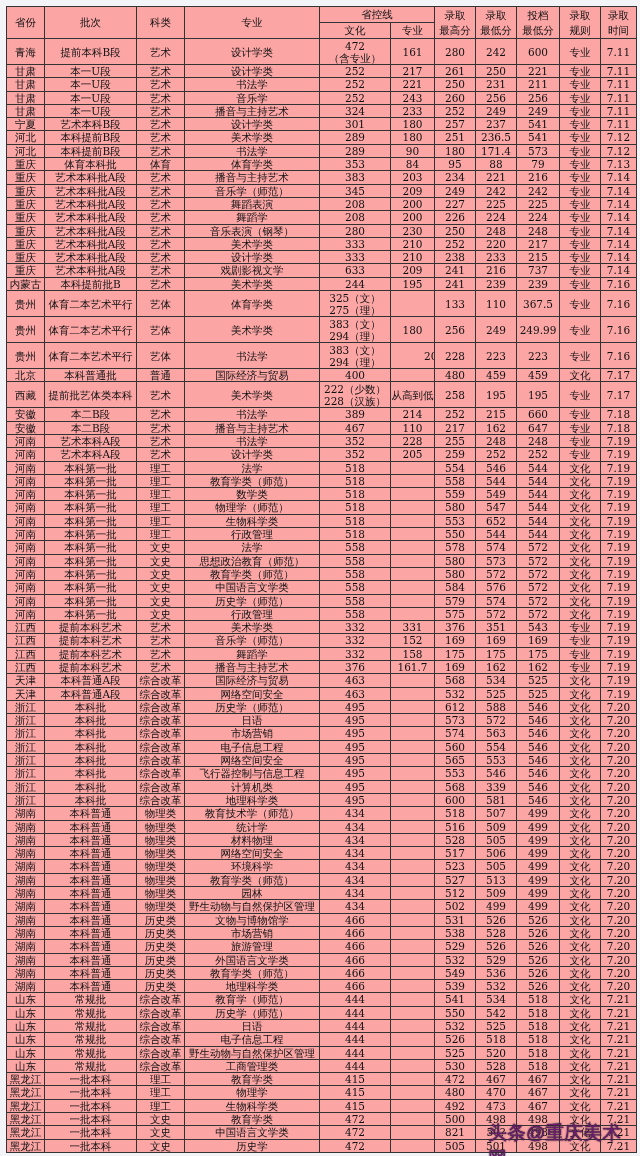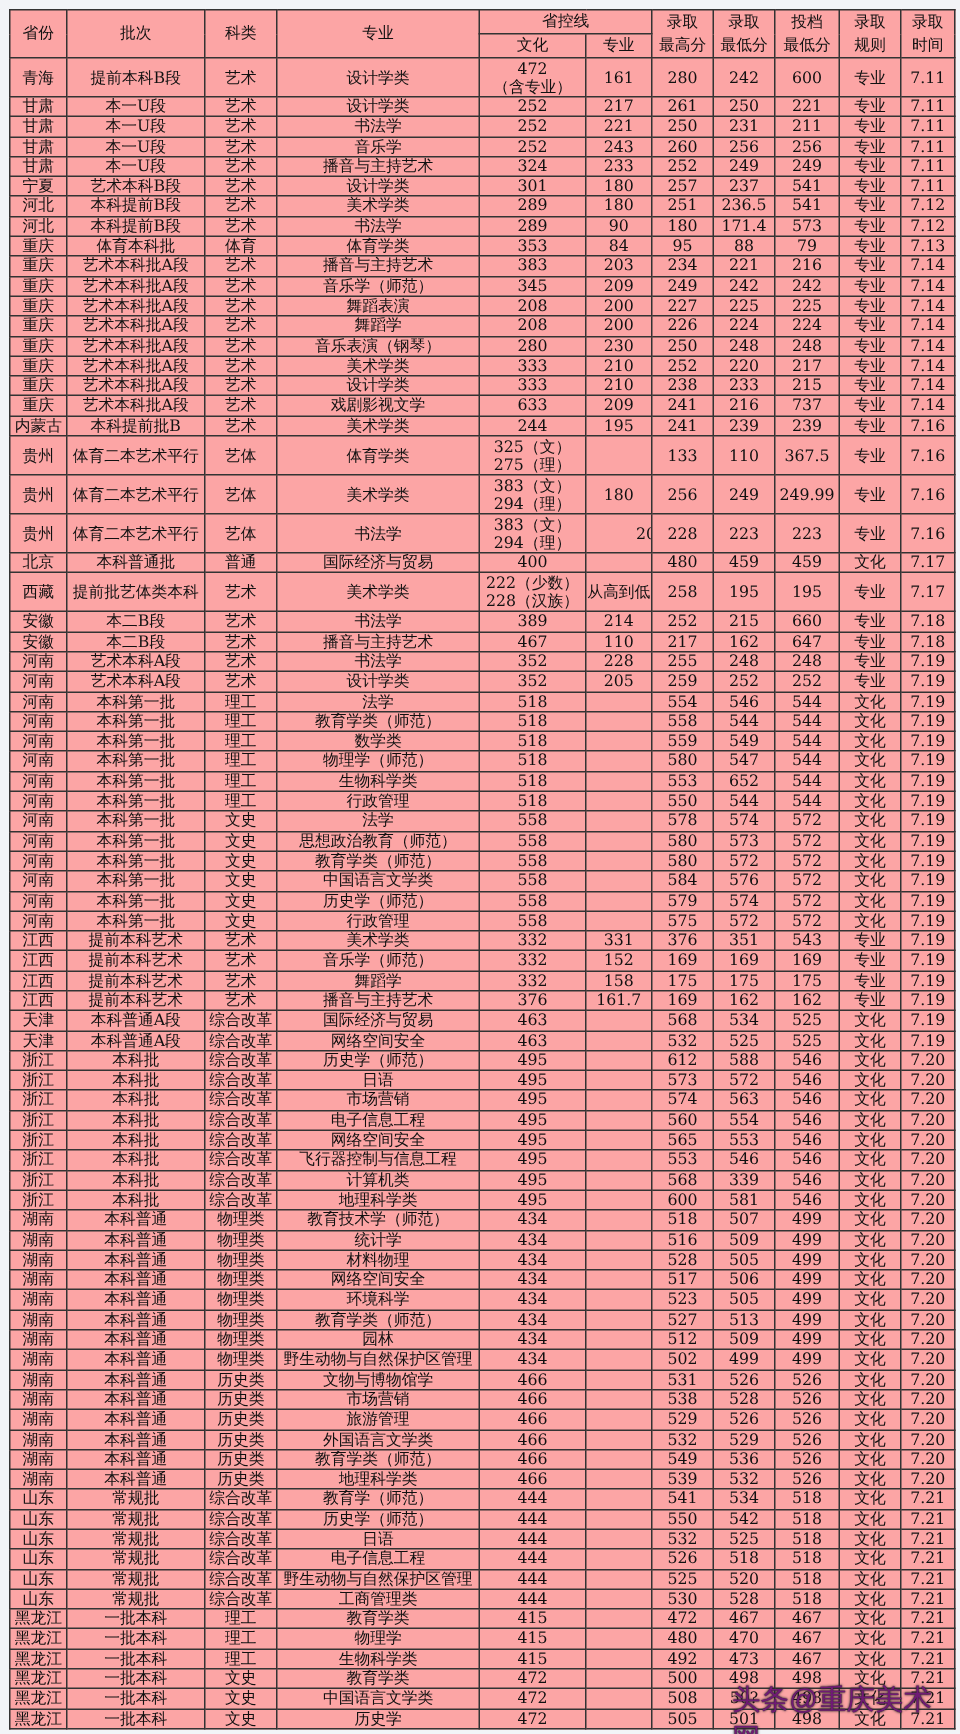--- a/index.html
+++ b/index.html
@@ -1049,21 +1049,21 @@
           <td>文化</td>
           <td>7.21</td>
         </tr>
         <tr>
           <td>黑龙江</td>
           <td>一批本科</td>
           <td>文史</td>
           <td>中国语言文学类</td>
           <td>472</td>
           <td></td>
-          <td>508</td>
+          <td>821</td>
           <td>50?</td>
           <td>498</td>
           <td>文化</td>
           <td>7.21</td>
         </tr>
         <tr>
           <td>黑龙江</td>
           <td>一批本科</td>
           <td>文史</td>
           <td>历史学</td>

